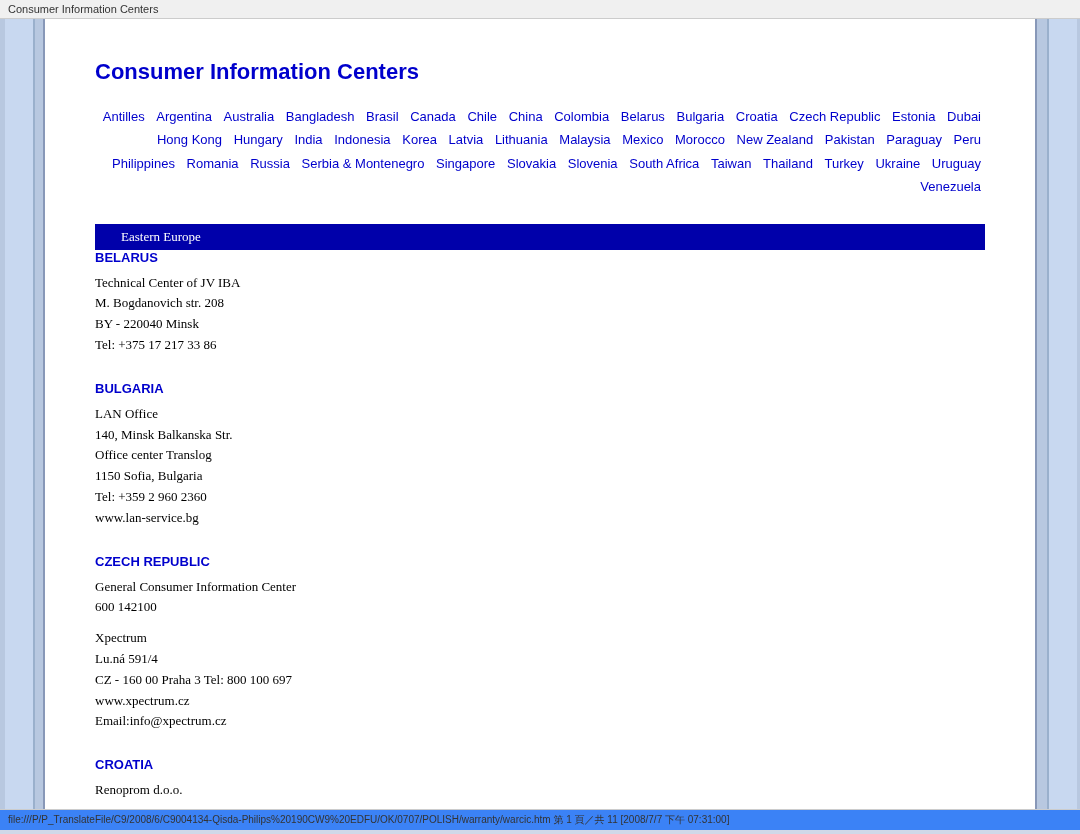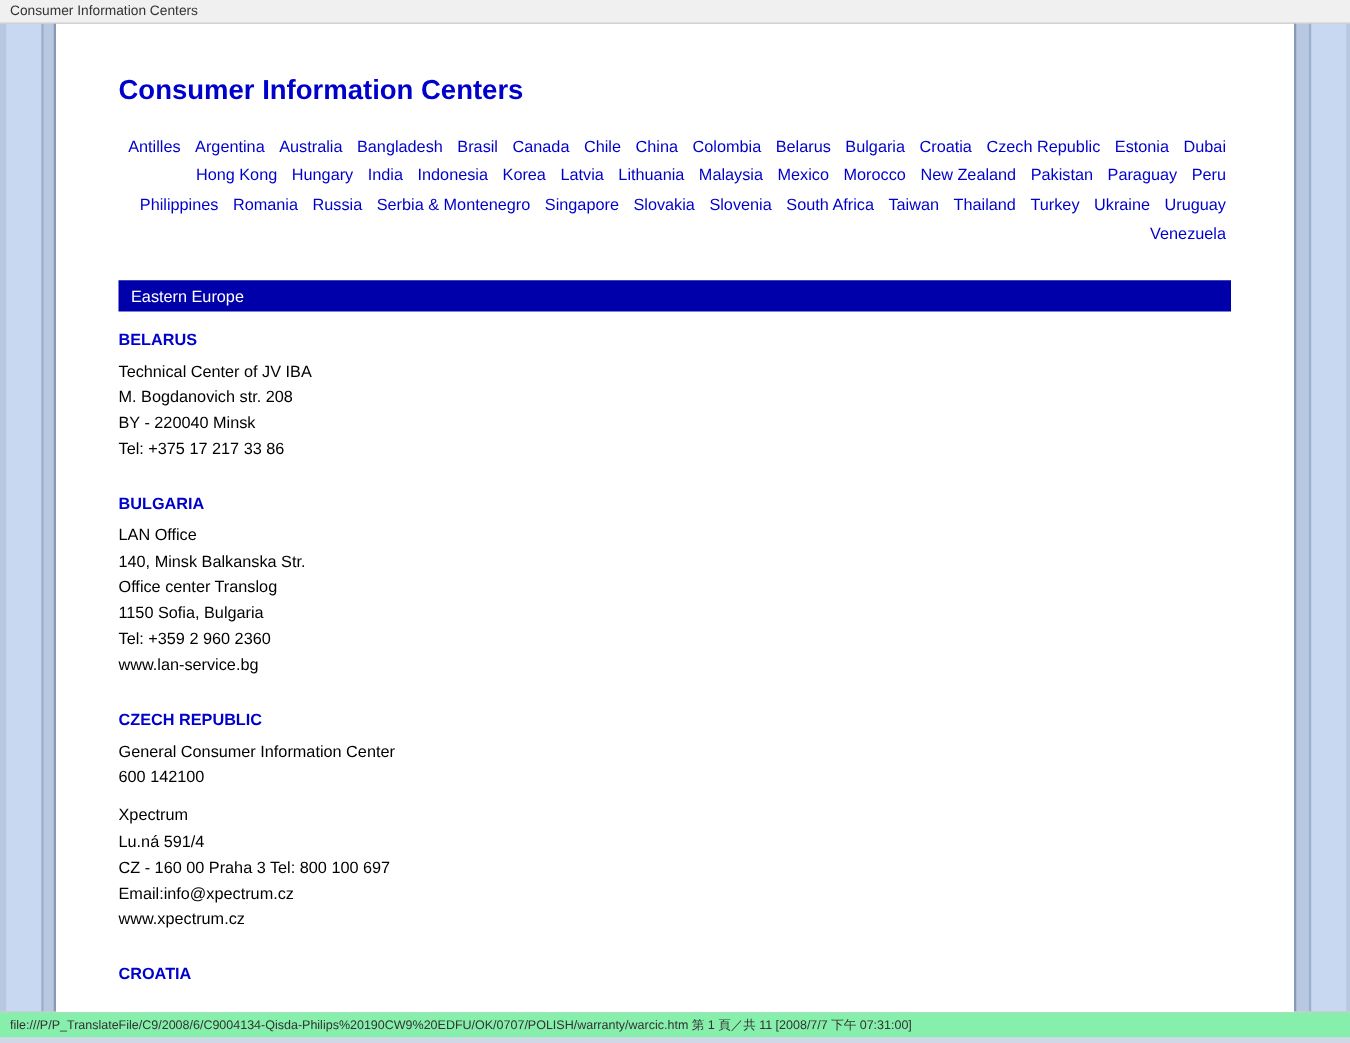--- a/index.html
+++ b/index.html
@@ -80,24 +80,24 @@
     .nav-links a {
       color: #0000cc;
       text-decoration: none;
       margin: 0 4px;
       font-size: 13px;
     }
 
     .section-header {
       background-color: #0000aa;
       color: #ffffff;
-      padding: 5px 10px;
+      padding: 5px 26px;
       font-size: 13px;
       font-weight: normal;
-      margin-bottom: 15px;
+      font-family: Liberation Serif, serif;
     }
 
     .country-title {
       color: #0000cc;
       font-weight: bold;
       font-size: 13px;
       margin-bottom: 8px;
     }
 
     .country-block {
@@ -105,28 +105,29 @@
     }
 
     .country-info {
       font-size: 13px;
       line-height: 1.6;
       color: #000;
     }
 
     .country-info p {
       margin: 0;
+      font-family: Liberation Serif, serif;
     }
 
     .spacer {
       height: 10px;
     }
 
     .status-bar {
-      background-color: #86efac;
+      background-color: #3b82f6;
       padding: 3px 8px;
       font-size: 10px;
       color: #333;
       border-top: 1px solid #ccc;
       white-space: nowrap;
       overflow: hidden;
       text-overflow: ellipsis;
     }
   </style>
 </head>
@@ -174,26 +175,29 @@
           <div class="country-title">CZECH REPUBLIC</div>
           <div class="country-info">
             <p>General Consumer Information Center</p>
             <p>600 142100</p>
           </div>
           <div class="spacer"></div>
           <div class="country-info">
             <p>Xpectrum</p>
             <p>Lu.ná 591/4</p>
             <p>CZ - 160 00 Praha 3 Tel: 800 100 697</p>
+            <p>www.xpectrum.cz</p>
             <p>Email:info@xpectrum.cz</p>
-            <p>www.xpectrum.cz</p>
           </div>
         </div>
         <div class="country-block">
           <div class="country-title">CROATIA</div>
+          <div class="country-info">
+            <p>Renoprom d.o.o.</p>
+          </div>
         </div>
       </div>
   </div>
 
   <div class="sidebar-right">
     <div class="sidebar-right-inner"></div>
   </div>
 </div>
 
 <div class="status-bar">

